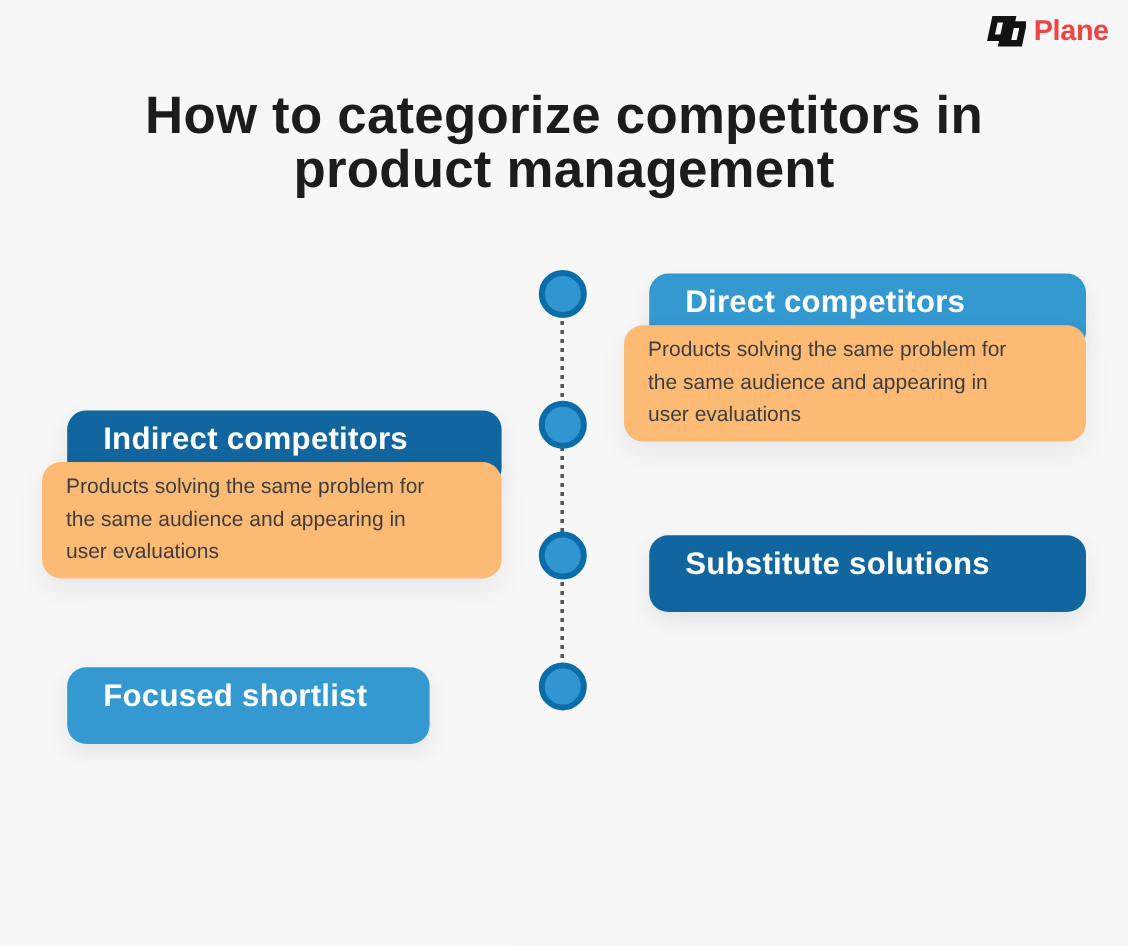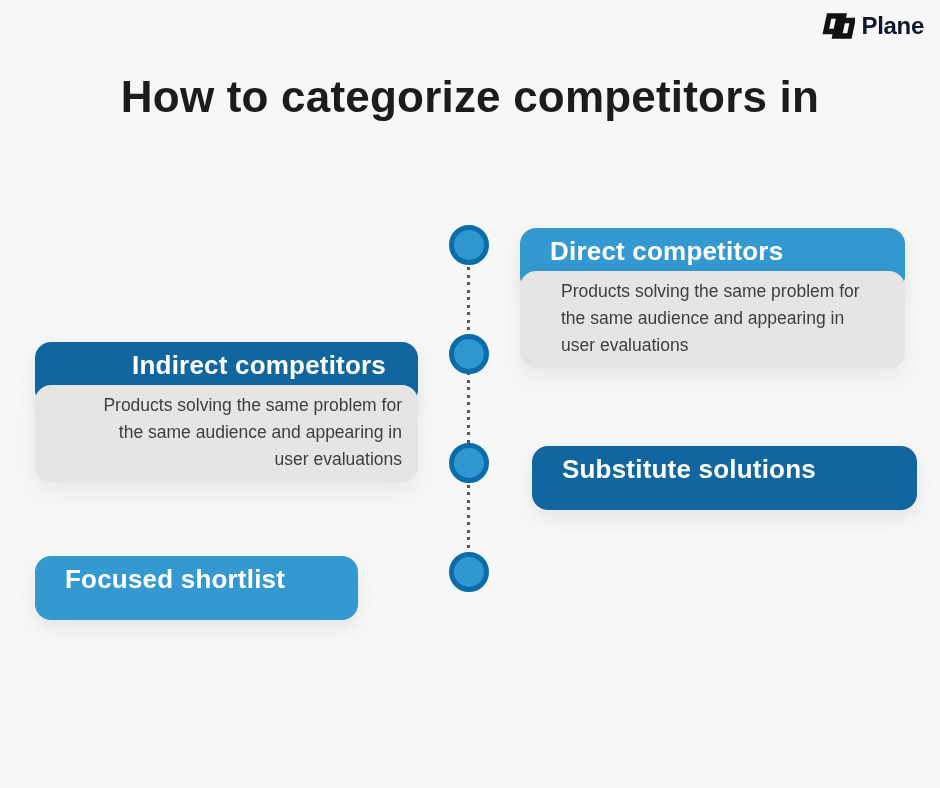--- a/index.html
+++ b/index.html
@@ -20,21 +20,21 @@
     position: absolute;
     top: 12px;
     right: 16px;
     display: flex;
     align-items: center;
     gap: 6px;
   }
   .brand__name {
     font-size: 24px;
     font-weight: 600;
-    color: #0f172a;
+    color: #ef4444;
     letter-spacing: -0.3px;
   }
 
   
   .title {
     position: absolute;
     top: 74px;
     left: 0;
     width: 100%;
     margin: 0;
@@ -70,48 +70,49 @@
   .node-2 { top: 334px; }
   .node-3 { top: 443px; }
   .node-4 { top: 552px; }
 
   
   .card {
     position: absolute;
     z-index: 3;
   }
   .card--direct     { left: 520px; top: 228px; width: 385px; }
-  .card--indirect   { left: 35px;  top: 342px; width: 383px; text-align: right; }
-  .card--substitute { left: 532px; top: 446px; width: 385px; }
+  .card--indirect   { left: 35px;  top: 342px; width: 383px; }
+  .card--substitute { left: 520px; top: 446px; width: 385px; }
   .card--focused    { left: 35px;  top: 556px; width: 323px; }
 
   .card__header {
     border-radius: 16px;
-    padding: 8px 32px 26px 30px;
+    padding: 8px 20px 26px 30px;
     box-shadow: 0 8px 18px rgba(60, 70, 90, 0.10);
+    margin-left: 21px;
   }
   .card--light .card__header { background: #3498d1; }
   .card--dark  .card__header { background: #11669f; }
 
   .card__title {
     margin: 0;
     font-size: 26px;
     line-height: 30px;
     font-weight: 600;
     color: #ffffff;
     letter-spacing: 0.2px;
     white-space: nowrap;
   }
 
   .card__body {
     position: relative;
     margin-top: -21px;
-    background: #e5e5e5;
+    background: #fdba74;
     border-radius: 16px;
-    padding: 7px 16px 9px 41px;
+    padding: 7px 16px 9px 20px;
     box-shadow: 0 10px 22px rgba(60, 70, 90, 0.08);
   }
   .card__text {
     margin: 0;
     font-size: 17.5px;
     line-height: 27px;
     color: #3e3e3e;
     white-space: pre-line;
   }
 </style>
@@ -123,21 +124,21 @@
   <div class="brand">
     <svg width="36" height="28" viewBox="0 0 36 28" aria-hidden="true">
       <g fill="none" stroke="#121212" stroke-width="5.5" transform="translate(4,0) skewX(-12)">
         <rect x="7" y="4" width="14.5" height="15.5"></rect>
         <rect x="17" y="8.5" width="14.5" height="15.5"></rect>
       </g>
     </svg>
     <span class="brand__name">Plane</span>
   </div>
 
-  <h1 class="title"><span>How to categorize competitors in</span><br></h1>
+  <h1 class="title"><span>How to categorize competitors in</span><br><span>product management</span></h1>
 
   <div class="timeline-line"></div>
   <div class="timeline-node node-1"></div>
   <div class="timeline-node node-2"></div>
   <div class="timeline-node node-3"></div>
   <div class="timeline-node node-4"></div>
 
   <section class="card card--direct card--light">
     <div class="card__header">
       <h2 class="card__title">Direct competitors</h2>

